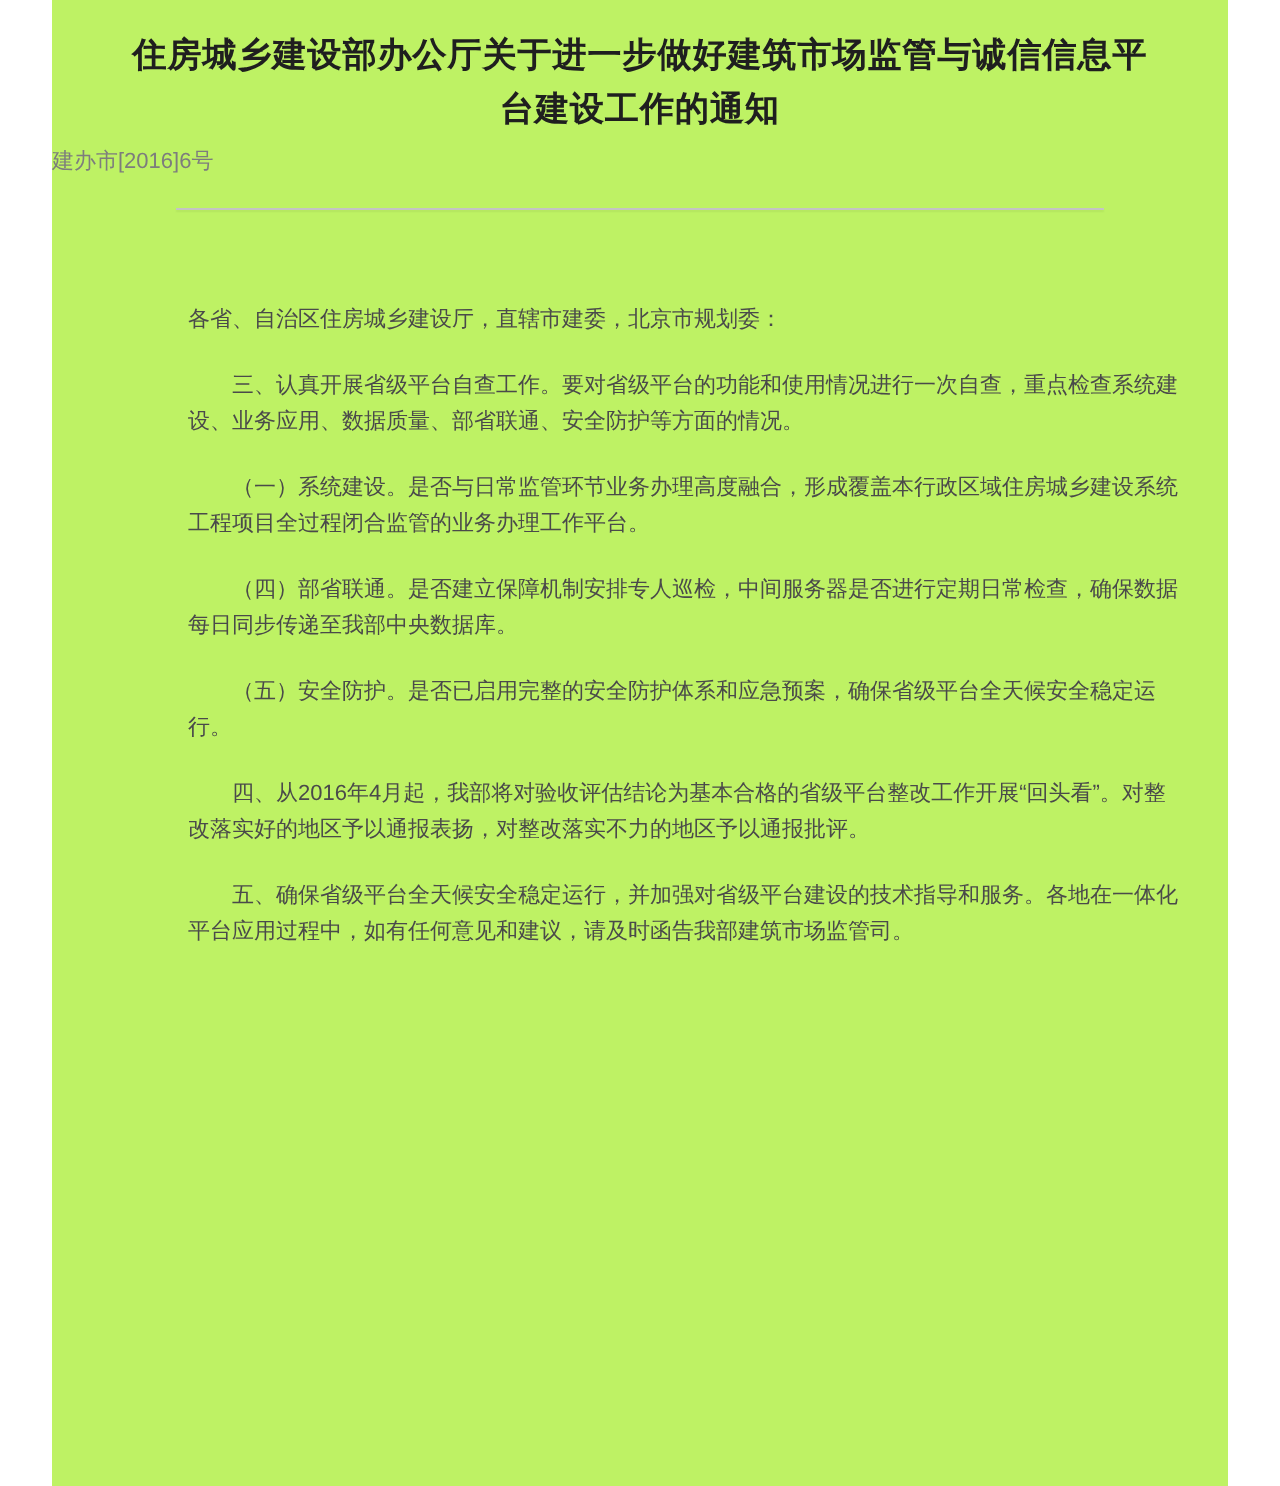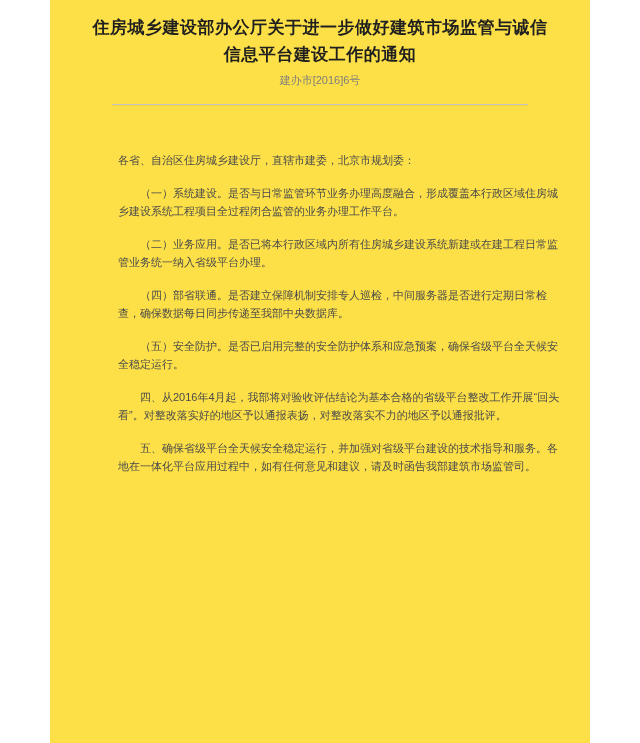--- a/index.html
+++ b/index.html
@@ -3,39 +3,39 @@
 <meta charset="utf-8">
 <style>
   html, body {
     margin: 0;
     padding: 0;
     background: #ffffff;
     font-family: "Liberation Sans", "DejaVu Sans", sans-serif;
   }
   .page {
     position: relative;
-    width: 540px;
+    width: 588px;
     height: 743px;
     margin: 0 auto;
-    background: #fde047;
+    background: #bef264;
     overflow: hidden;
     box-sizing: border-box;
   }
   .title {
     margin: 14px 34px 0 34px;
     font-size: 17px;
     line-height: 27px;
     font-weight: bold;
     text-align: center;
     color: #1f1f1f;
     letter-spacing: 0.5px;
   }
   .doc-number {
     margin-top: 5px;
-    text-align: center;
+    text-align: left;
     font-size: 11px;
     color: #7d7d7d;
   }
   .divider {
     border: none;
     border-top: 1px solid #c4c4c4;
     box-shadow: 0 1px 1px rgba(0,0,0,0.06);
     margin: 16px 62px 0 62px;
   }
   .doc-body {
@@ -58,21 +58,21 @@
 <div class="page">
 
   <h1 class="title">住房城乡建设部办公厅关于进一步做好建筑市场监管与诚信信息平台建设工作的通知</h1>
 
   <div class="doc-number">建办市[2016]6号</div>
 
   <hr class="divider">
 
   <div class="doc-body">
     <p class="para">各省、自治区住房城乡建设厅，直辖市建委，北京市规划委：</p>
+    <p class="para indent">三、认真开展省级平台自查工作。要对省级平台的功能和使用情况进行一次自查，重点检查系统建设、业务应用、数据质量、部省联通、安全防护等方面的情况。</p>
     <p class="para indent">（一）系统建设。是否与日常监管环节业务办理高度融合，形成覆盖本行政区域住房城乡建设系统工程项目全过程闭合监管的业务办理工作平台。</p>
-    <p class="para indent">（二）业务应用。是否已将本行政区域内所有住房城乡建设系统新建或在建工程日常监管业务统一纳入省级平台办理。</p>
     <p class="para indent">（四）部省联通。是否建立保障机制安排专人巡检，中间服务器是否进行定期日常检查，确保数据每日同步传递至我部中央数据库。</p>
     <p class="para indent">（五）安全防护。是否已启用完整的安全防护体系和应急预案，确保省级平台全天候安全稳定运行。</p>
     <p class="para indent">四、从2016年4月起，我部将对验收评估结论为基本合格的省级平台整改工作开展“回头看”。对整改落实好的地区予以通报表扬，对整改落实不力的地区予以通报批评。</p>
     <p class="para indent">五、确保省级平台全天候安全稳定运行，并加强对省级平台建设的技术指导和服务。各地在一体化平台应用过程中，如有任何意见和建议，请及时函告我部建筑市场监管司。</p>
   </div>
 
 </div>
 
 </body></html>

